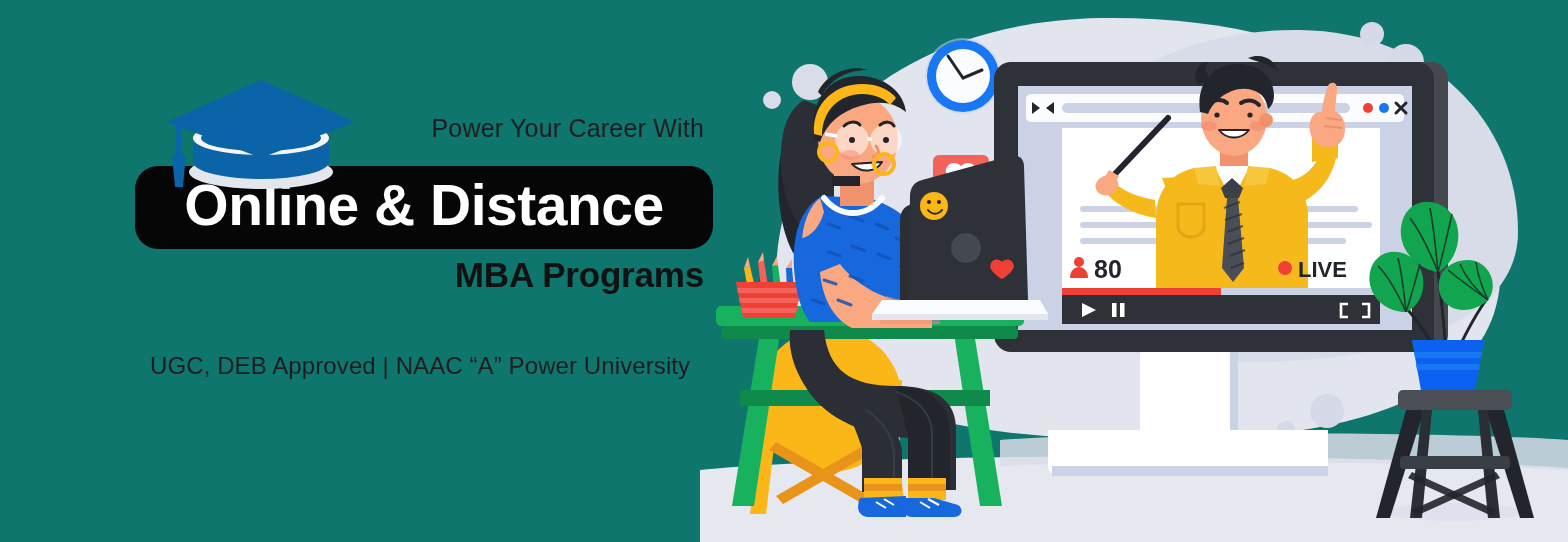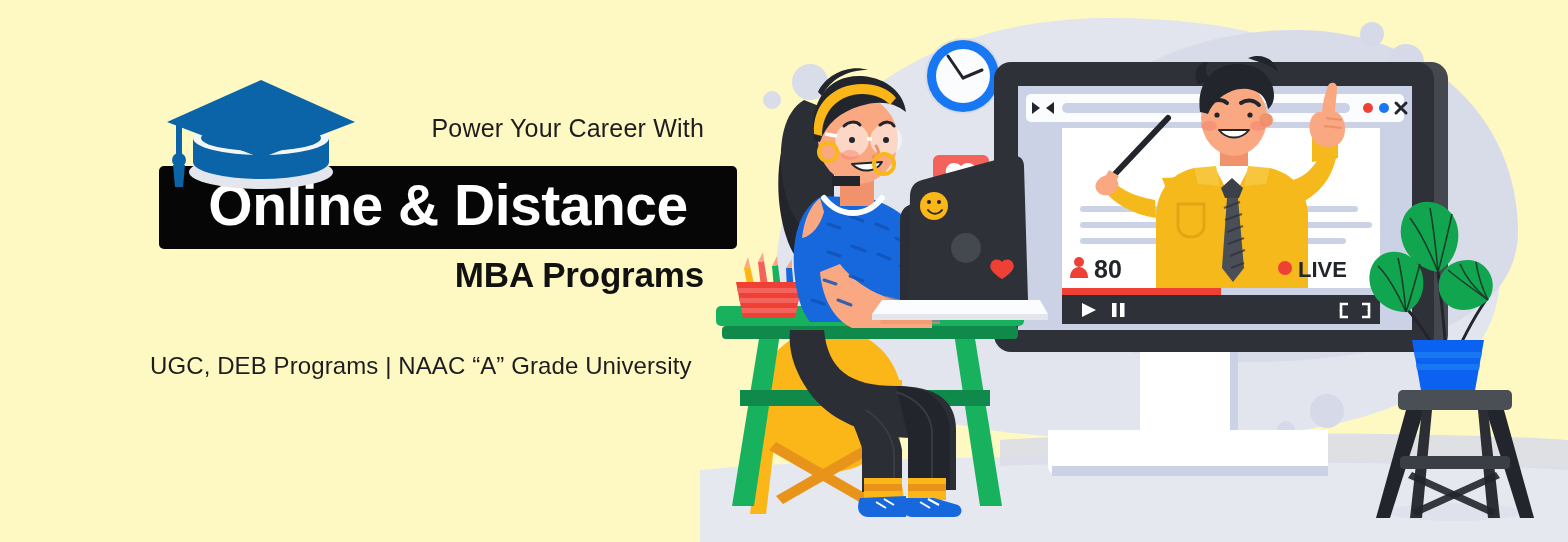--- a/index.html
+++ b/index.html
@@ -6,39 +6,38 @@
   body{
     width:1568px;height:542px;
     background:#eceef2;
     font-family:"Liberation Sans", sans-serif;
     overflow:hidden;
     position:relative;
   }
   #banner{
     position:absolute;inset:0;
     width:1568px;height:542px;
-    background:#fef9c3;
+    background:#0f766e;
   }
   
   .text-col{
     position:absolute;left:0;top:0;width:760px;height:542px;
   }
   .eyebrow{
     position:absolute;left:0;top:114px;width:704px;
     text-align:right;
     font-size:25px;color:#1d1d1f;letter-spacing:.2px;
     font-family:"Liberation Sans", sans-serif;
   }
   .title-bar{
     position:absolute;left:135px;top:166px;
     width:578px;height:83px;
-    background:#060606;border-radius:5px;
+    background:#060606;border-radius:23px;
     display:flex;align-items:center;justify-content:center;
     z-index:3;
-    margin-left:24px;
   }
   .title-bar span{
     color:#ffffff;
     font-size:57px;font-weight:700;
     letter-spacing:-0.5px;
     line-height:1;
     white-space:nowrap;
     transform:translateY(-2px);
   }
   .subtitle{
@@ -80,21 +79,21 @@
     </svg>
 
     <div class="eyebrow">Power Your Career With</div>
 
     <div class="title-bar">
       <span>Online &amp; Distance</span>
     </div>
 
     <div class="subtitle">MBA Programs</div>
 
-    <div class="accred">UGC, DEB Programs | NAAC “A” Grade University</div>
+    <div class="accred">UGC, DEB Approved | NAAC “A” Power University</div>
   </div>
 
   <svg class="illo" viewBox="0 0 868 542">
 
     <g>
       <path d="M78 300 C60 150 190 22 400 18 C640 14 790 120 800 260 C808 372 700 430 520 438 C340 446 96 430 78 300 Z" fill="#e2e5ee"></path>
       <path d="M330 240 C330 100 470 28 600 30 C730 32 818 120 818 232 C818 320 700 360 560 362 C420 364 330 340 330 240 Z" fill="#d8dce9"></path>
       <ellipse cx="430" cy="515" rx="330" ry="16" fill="#e4e6ee"></ellipse>
 
       <path d="M0 470 C180 452 640 452 868 468 L868 542 L0 542 Z" fill="#e6e8ef"></path>

